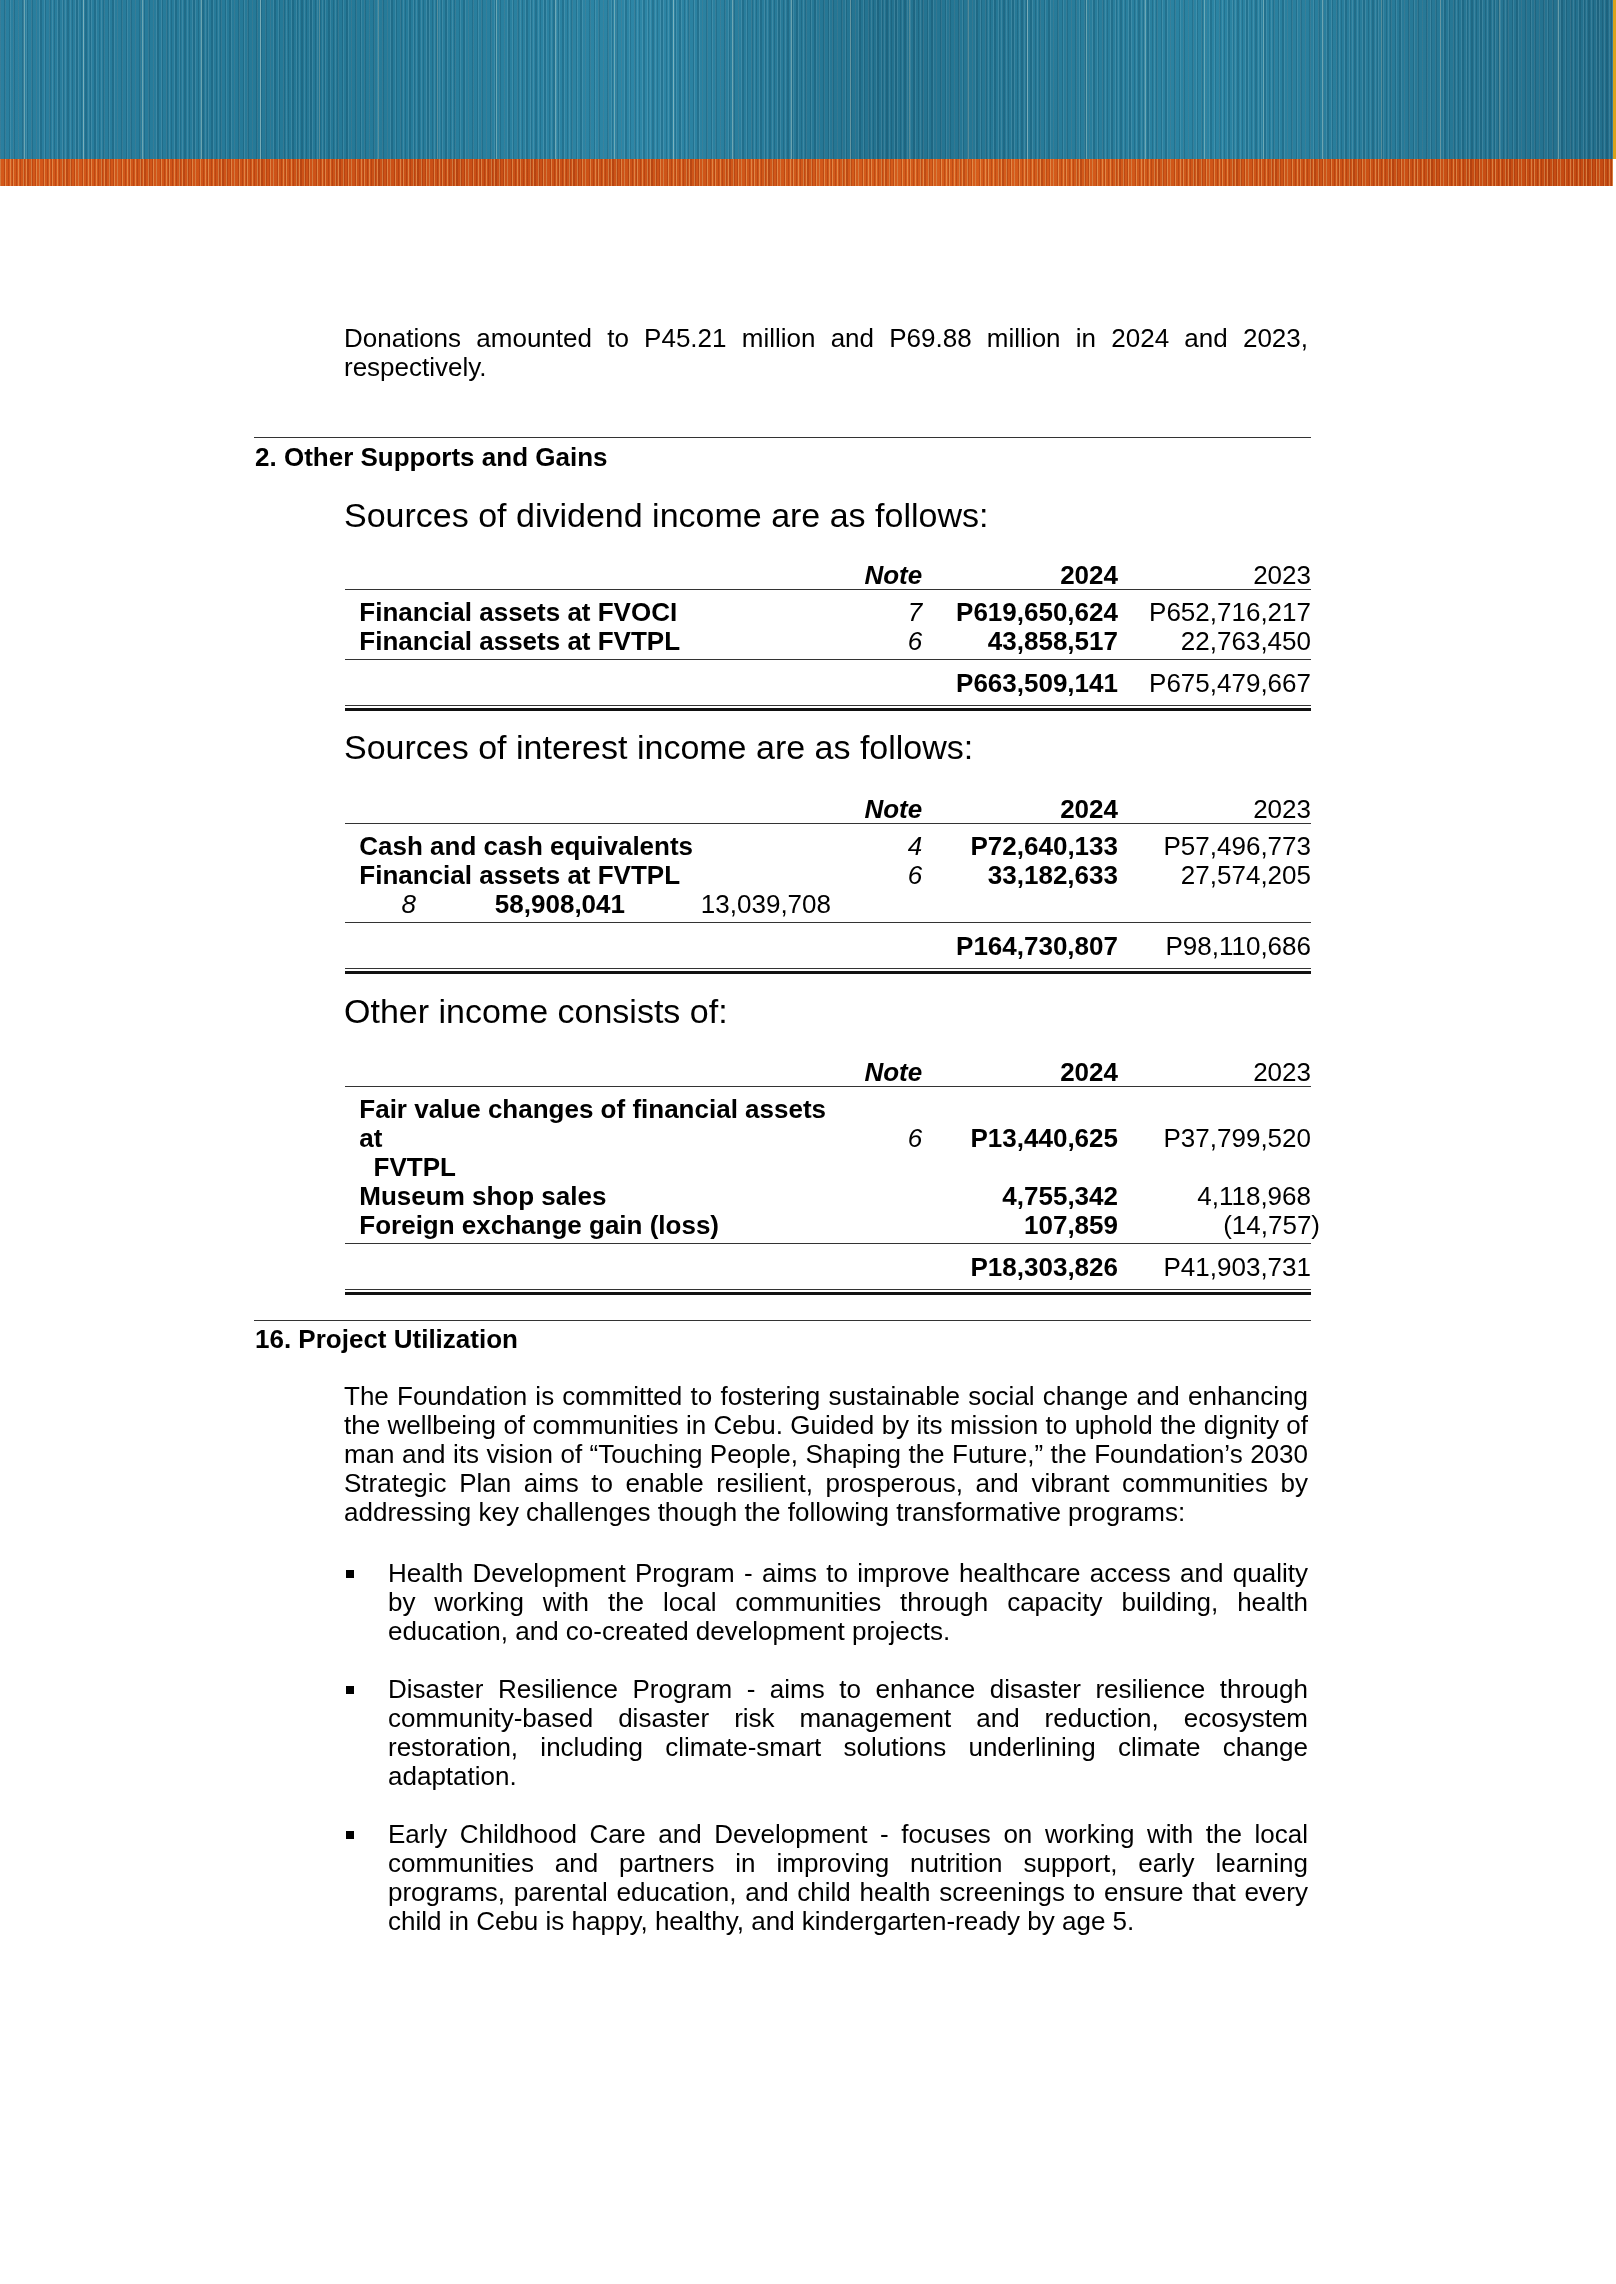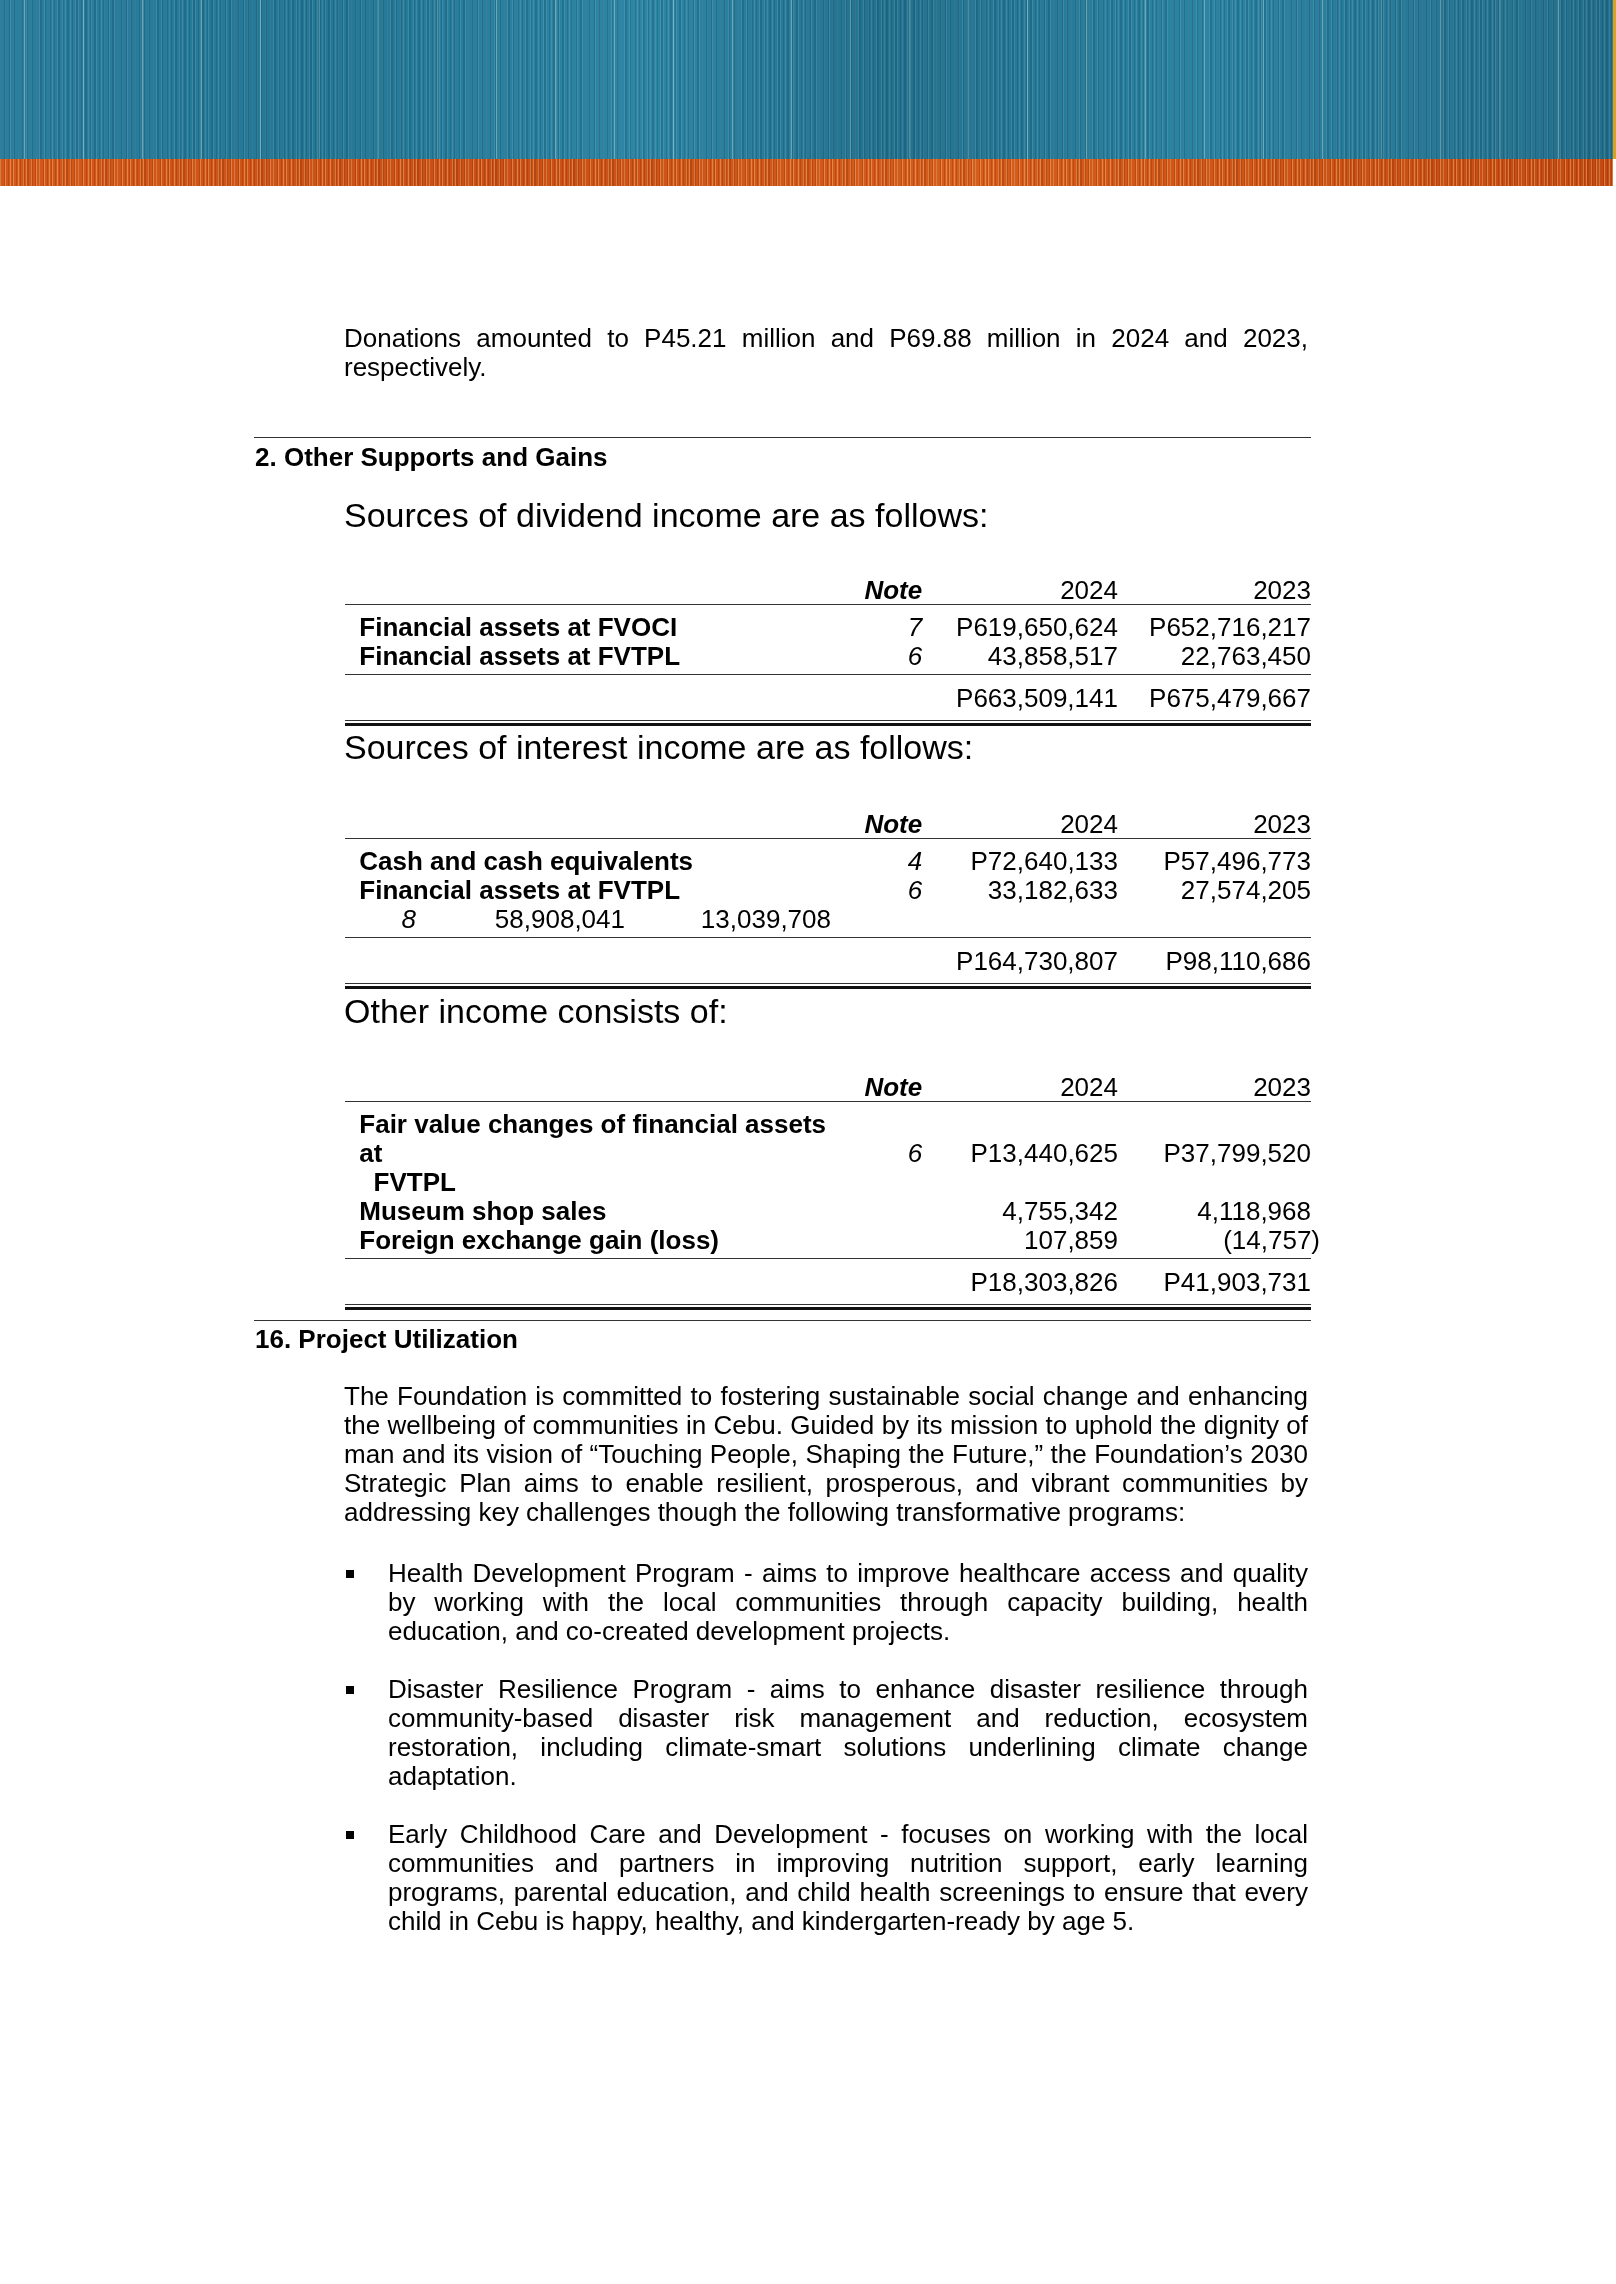--- a/index.html
+++ b/index.html
@@ -33,24 +33,24 @@
   }
   .section-rule { position: absolute; left: 254px; width: 1057px; height: 0; border-top: 1.9px solid #333; }
   .section-heading { position: absolute; left: 255px; font-size: 26px; line-height: 29px; font-weight: bold; }
   .intro { position: absolute; left: 344px; font-size: 34px; line-height: 29px; }
 
   
   .fin-table { position: absolute; left: 345px; width: 966px; font-size: 26px; }
   .fin-row { display: flex; align-items: flex-start; }
   .c-label { width: 544px; padding-left: 14.3px; box-sizing: border-box; font-weight: bold; }
   .c-note  { width: 71px; text-align: right; font-style: italic; }
-  .c-y24   { width: 209px; text-align: right; font-weight: normal; }
+  .c-y24   { width: 209px; text-align: right; font-weight: bold; }
   .c-y23   { width: 206px; text-align: right; padding-right: 0; box-sizing: border-box; }
   .hdr .c-note { font-weight: bold; font-style: italic; }
-  .hdr { height: 32px; line-height: 26px; border-bottom: 1.9px solid #333; align-items: flex-end; margin-top: 15px; }
+  .hdr { height: 32px; line-height: 26px; border-bottom: 1.9px solid #333; align-items: flex-end; }
   .hdr > div { padding-bottom: 1.3px; }
   .data-row { line-height: 29px; }
   .data-rows { padding-top: 6.5px; padding-bottom: 2.6px; border-bottom: 1.9px solid #333; }
   .total-row { line-height: 29px; padding-top: 9px; height: 36px; box-sizing: content-box; }
   .dbl-rule { height: 1.3px; background: #333; margin-top: 0; }
   .dbl-rule2 { height: 2.6px; background: #111; margin-top: 1.9px; }
   .wrap-label { line-height: 29px; }
   .paren-neg { margin-right: -9px; }
 
   

